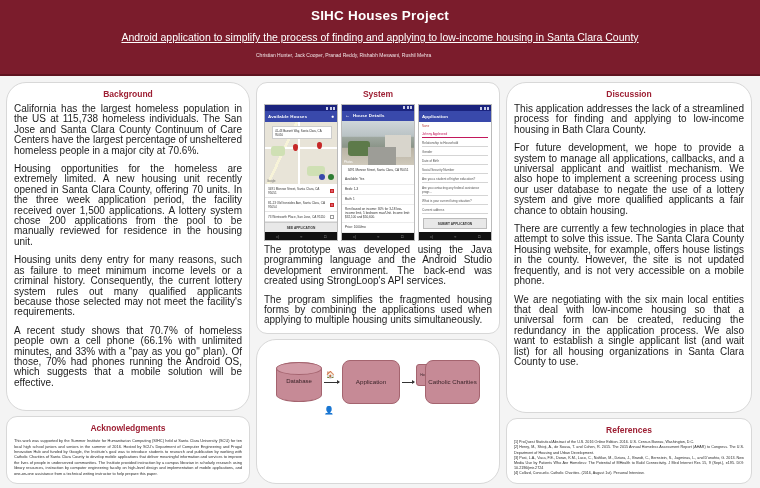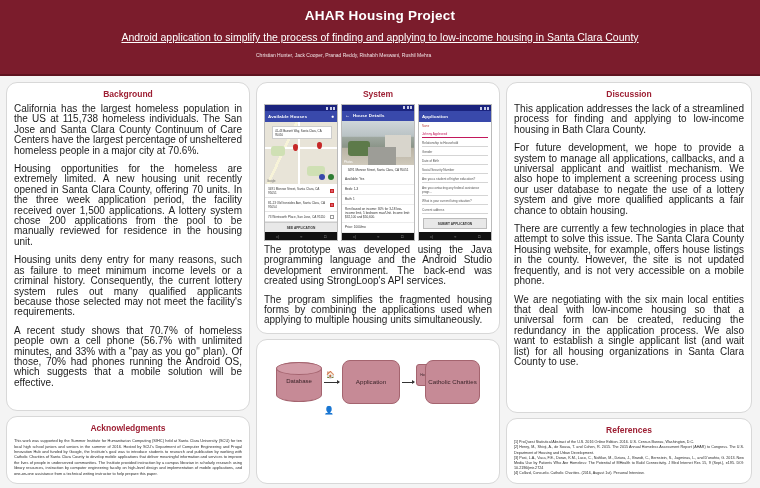--- a/index.html
+++ b/index.html
@@ -42,21 +42,21 @@
   .col-left   { width: 244px; }
   .col-mid    { width: 244px; justify-content: space-between; }
   .col-right  { width: 246px; align-items: center; }
 
   .card {
     background: #ffffff;
     border: 1px solid #d8d8d8;
     border-radius: 11px;
     padding: 6px 7px 7px 7px;
   }
-  .card-grow { flex: 1; }
+  .card-grow { flex: 1; border-radius: 20px; }
 
   .section-title {
     color: #9d1f33;
     font-weight: bold;
     font-size: 8.5px;
     text-align: center;
     margin-bottom: 5px;
   }
   p.body {
     font-size: 10px;
@@ -219,35 +219,35 @@
   .arr3 { left:196px; top:36px; width:16px; }
   .home-glyph { position:absolute; left:62px; top:25px; font-size:7px; color:#222; }
   .person-glyph { position:absolute; left:60px; top:60px; font-size:8px; color:#333; }
 </style>
 </head>
 <body>
 
 <div class="poster">
 
   <div class="header">
-    <div class="poster-title">AHAR Housing Project</div>
+    <div class="poster-title">SIHC Houses Project</div>
     <div class="poster-subtitle">Android application to simplify the process of finding and applying to low-income housing in Santa Clara County</div>
     <div class="poster-authors">Christian Hunter, Jack Cooper, Pranad Reddy, Rishabh Meswani, Rushil Mehra</div>
   </div>
 
   <div class="columns">
 
     <div class="col col-left">
 
       <div class="card card-grow">
         <div class="section-title">Background</div>
         <p class="body">California has the largest homeless population in the US at 115,738 homeless individuals. The San Jose and Santa Clara County Continuum of Care Centers have the largest percentage of unsheltered homeless people in a major city at 70.6%.</p>
         <p class="body">Housing opportunities for the homeless are extremely limited. A new housing unit recently opened in Santa Clara County, offering 70 units. In the three week application period, the facility received over 1,500 applications. A lottery system chose 200 applications from the pool to be manually reviewed for residence in the housing unit.</p>
         <p class="body">Housing units deny entry for many reasons, such as failure to meet minimum income levels or a criminal history. Consequently, the current lottery system rules out many qualified applicants because those selected may not meet the facility's requirements.</p>
-        <p class="body">A recent study shows that 70.7% of homeless people own a cell phone (56.7% with unlimited minutes, and 33% with a "pay as you go" plan). Of those, 70% had phones running the Android OS, which suggests that a mobile solution will be effective.</p>
+        <p class="body">A recent study shows that 70.7% of homeless people own a cell phone (66.1% with unlimited minutes, and 33% with a "pay as you go" plan). Of those, 70% had phones running the Android OS, which suggests that a mobile solution will be effective.</p>
       </div>
 
       <div class="card">
         <div class="section-title">Acknowledgments</div>
         <div class="ack-text">This work was supported by the Summer Institute for Humanitarian Computing (SIHC) held at Santa Clara University (SCU) for ten local high school juniors and seniors in the summer of 2016. Hosted by SCU's Department of Computer Engineering and Frugal Innovation Hub and funded by Google, the Institute's goal was to introduce students to research and publication by working with Catholic Charities of Santa Clara County to develop mobile applications that deliver meaningful information and services to improve the lives of people in underserved communities. The Institute provided instruction by a campus librarian in scholarly research using library resources, instruction by computer engineering faculty on high-level design and implementation of mobile applications, and one-on-one assistance from a technical writing instructor to help prepare this paper.</div>
       </div>
 
     </div>
 
     <div class="col col-mid">

